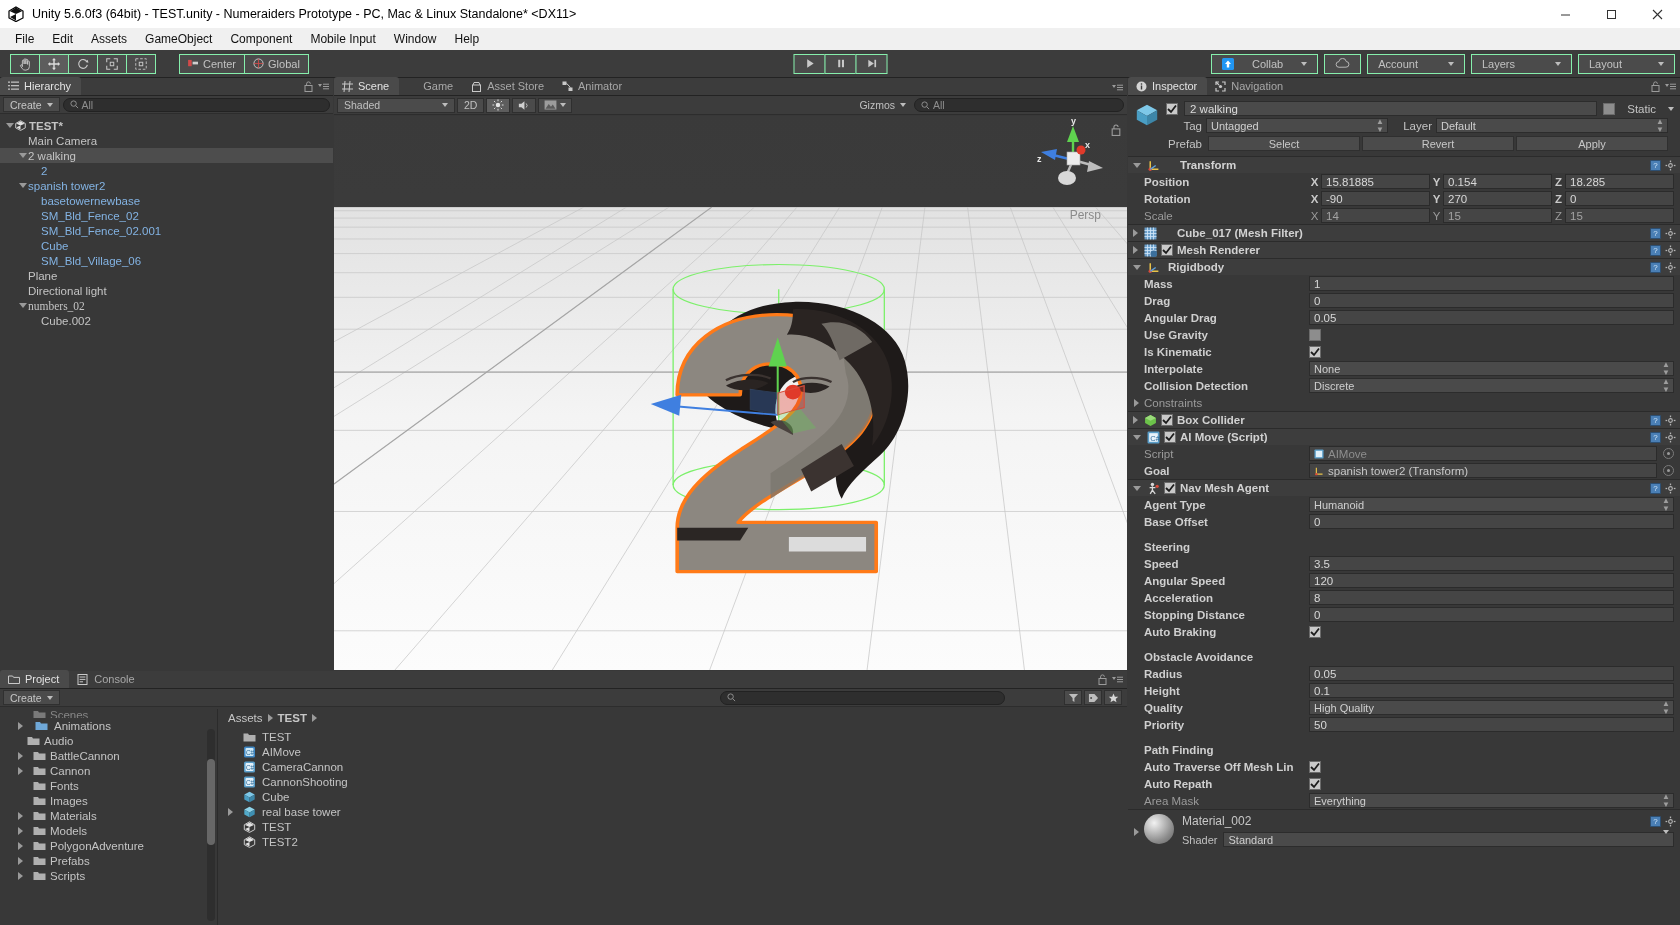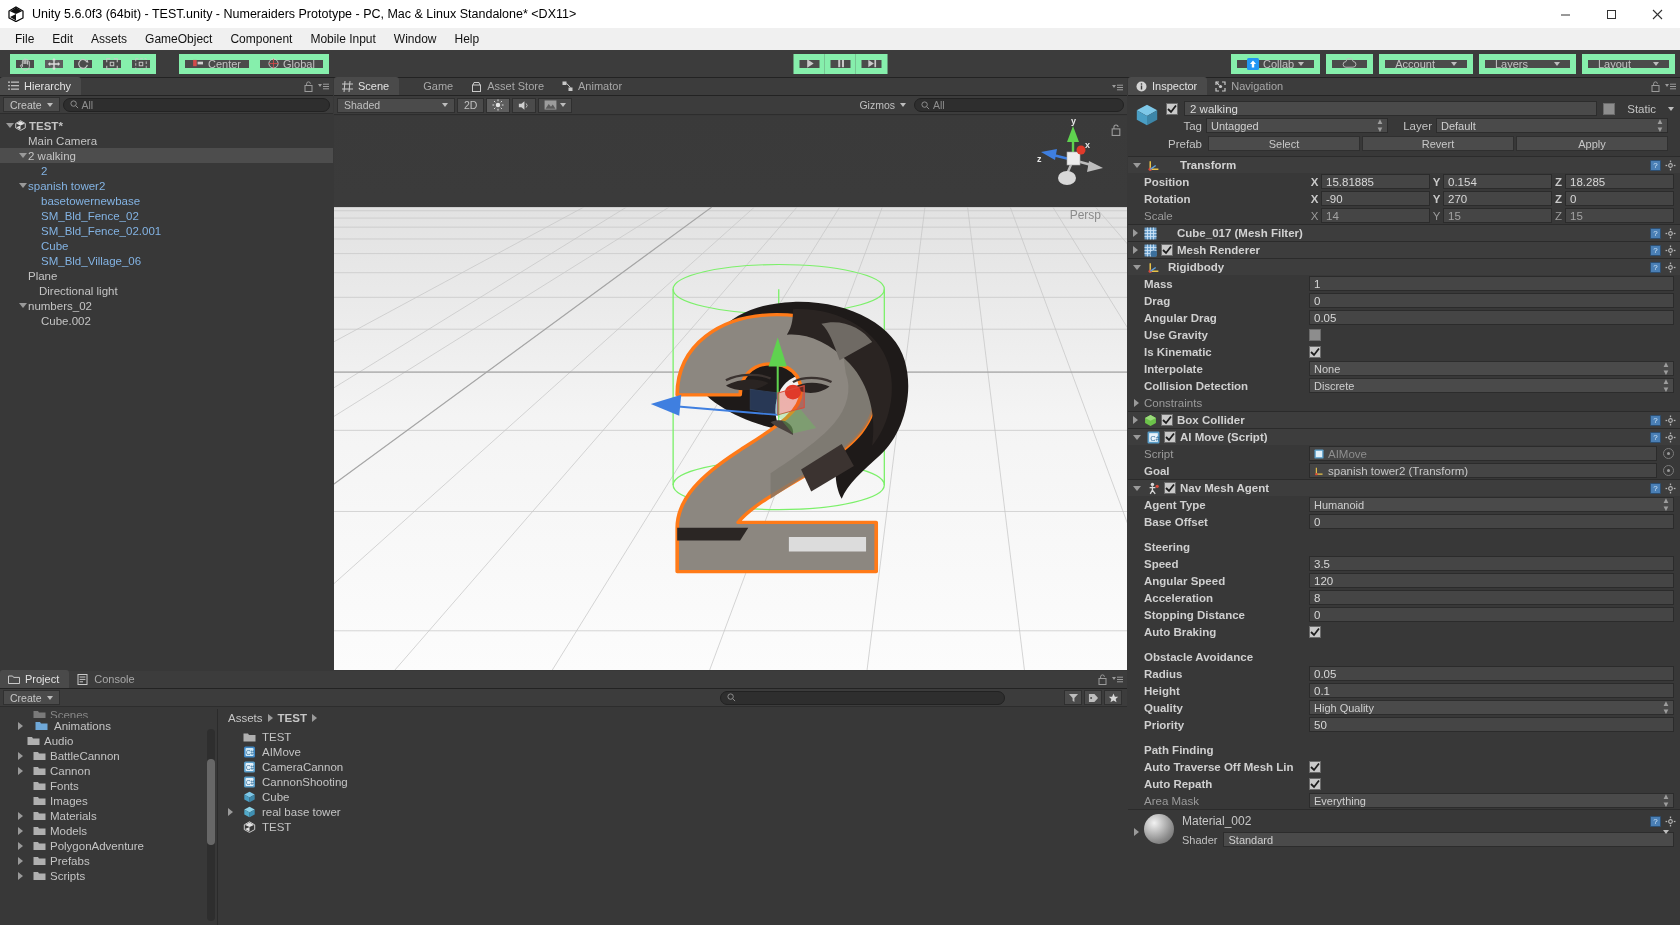--- a/index.html
+++ b/index.html
@@ -29,32 +29,32 @@
     padding-left:6px; font-size:12px;
   }
   .menubar .mi { padding:3px 9px; white-space:nowrap; }
 
   
   .toolbar {
     height:28px; background:#3c3c3c; display:flex; align-items:center;
     border-bottom:1px solid #232323; position:relative; padding:0 4px;
   }
   .tbtn {
-    height:20px; min-width:30px; background:#4b4b4b; border:6px solid #86efac;
+    height:20px; min-width:30px; background:#4b4b4b; border:1px solid #86efac;
     display:flex; align-items:center; justify-content:center; color:#c2c2c2;
     margin-right:-1px; font-size:11px;
   }
   .tbtn.on { background:#5d5d5d; }
   .tgroup { display:flex; margin-left:6px; }
   .tgroup.pivot { margin-left:24px; }
   .tgroup.pivot .tbtn { padding:0 8px; min-width:0; gap:4px; }
   .playgroup { position:absolute; left:50%; transform:translateX(-50%); display:flex; }
   .playgroup .tbtn { width:32px; }
   .rightgroup { position:absolute; right:6px; display:flex; align-items:center; gap:7px; }
-  .rightgroup .tbtn { padding:0 10px; gap:4px; }
+  .rightgroup .tbtn { padding:0 10px; gap:18px; }
   .caret { width:0;height:0;border-left:3px solid transparent;border-right:3px solid transparent;border-top:4px solid #bdbdbd; }
 
   
   .body { position:absolute; top:78px; left:0; right:0; bottom:0; }
 
   .panel { position:absolute; background:#383838; }
   .panel-tabs {
     height:18px; background:#3c3c3c; display:flex; align-items:flex-end;
     position:relative; border-bottom:1px solid #232323;
   }
@@ -399,25 +399,25 @@
             <span>Cube</span>
           </div>
           <div class="hrow blue" style="padding-left: 30px;">
             <span class="arrow"></span>
             <span>SM_Bld_Village_06</span>
           </div>
           <div class="hrow" style="padding-left: 17px;">
             <span class="arrow"></span>
             <span>Plane</span>
           </div>
-          <div class="hrow" style="padding-left: 17px; margin-left: 11px;">
+          <div class="hrow" style="padding-left: 17px;">
             <span class="arrow"></span>
             <span>Directional light</span>
           </div>
-          <div class="hrow" style="padding-left: 17px;">
+          <div class="hrow" style="padding-left: 17px; font-family: Liberation Serif, serif;">
             <span class="arrow">
               <span class="tri down"></span>
             </span>
             <span>numbers_02</span>
           </div>
           <div class="hrow" style="padding-left: 30px;">
             <span class="arrow"></span>
             <span>Cube.002</span>
           </div>
         </div>
@@ -1418,19 +1418,27 @@
                 <span style="margin-left: 2px;">real base tower</span>
               </div>
               <div class="frow" style="padding-left: 10px;">
                 <span style="width: 11px; display: inline-flex;"></span>
                 <svg viewBox="0 0 12 12" width="13" height="12" style="flex: 0 0 auto;">
                   <polygon points="6,0.8 11.2,3.8 11.2,8.6 6,11.4 0.8,8.6 0.8,3.8" fill="none" stroke="#dcdcdc" stroke-width="0.9"></polygon>
                   <path d="M1.6 4 L6 1.4 L6 6 Z M10.4 4 L6 1.4 L6 6 Z M6 10.6 L1.6 8 L6 6 Z" fill="#e2e2e2"></path>
                 </svg>
                 <span style="margin-left: 2px;">TEST</span>
               </div>
+              <div class="frow" style="padding-left: 10px;">
+                <span style="width: 11px; display: inline-flex;"></span>
+                <svg viewBox="0 0 12 12" width="13" height="12" style="flex: 0 0 auto;">
+                  <polygon points="6,0.8 11.2,3.8 11.2,8.6 6,11.4 0.8,8.6 0.8,3.8" fill="none" stroke="#dcdcdc" stroke-width="0.9"></polygon>
+                  <path d="M1.6 4 L6 1.4 L6 6 Z M10.4 4 L6 1.4 L6 6 Z M6 10.6 L1.6 8 L6 6 Z" fill="#e2e2e2"></path>
+                </svg>
+                <span style="margin-left: 2px;">TEST2</span>
+              </div>
             </div>
         </div>
       </div>
     </div>
 
   </div>
 </div>
 
 </body></html>

